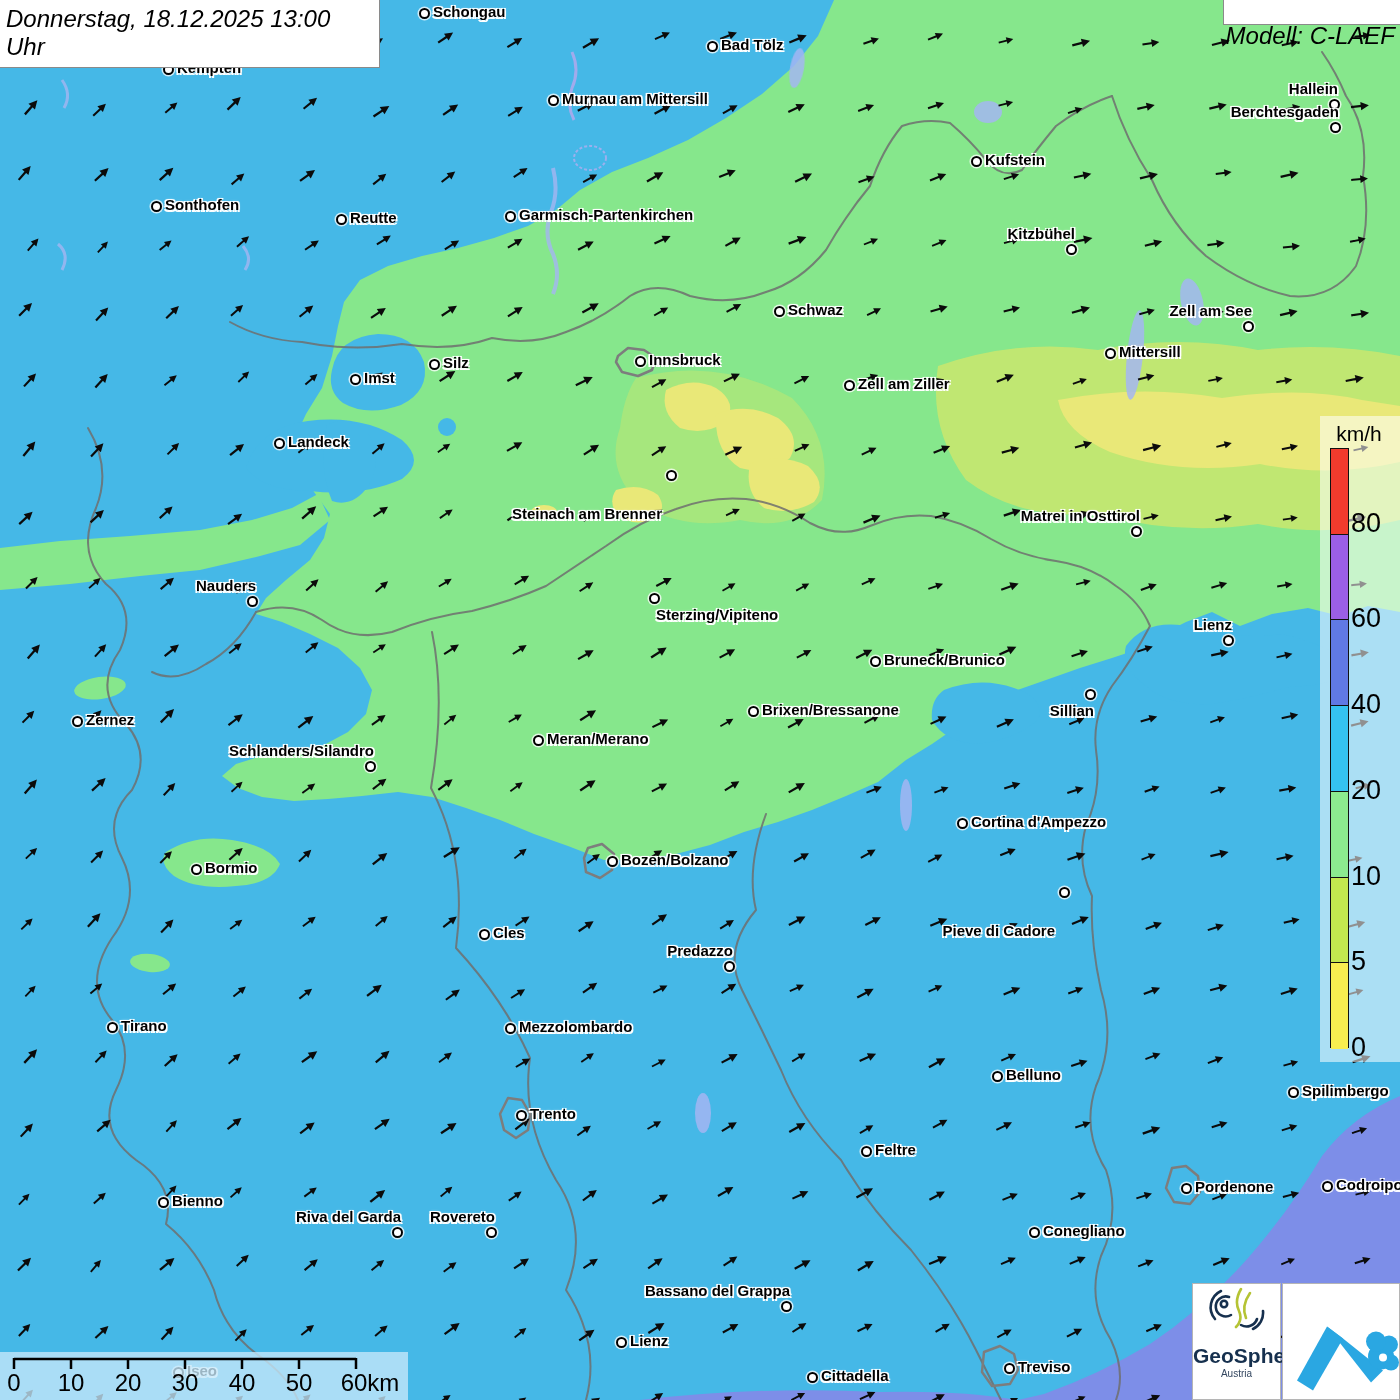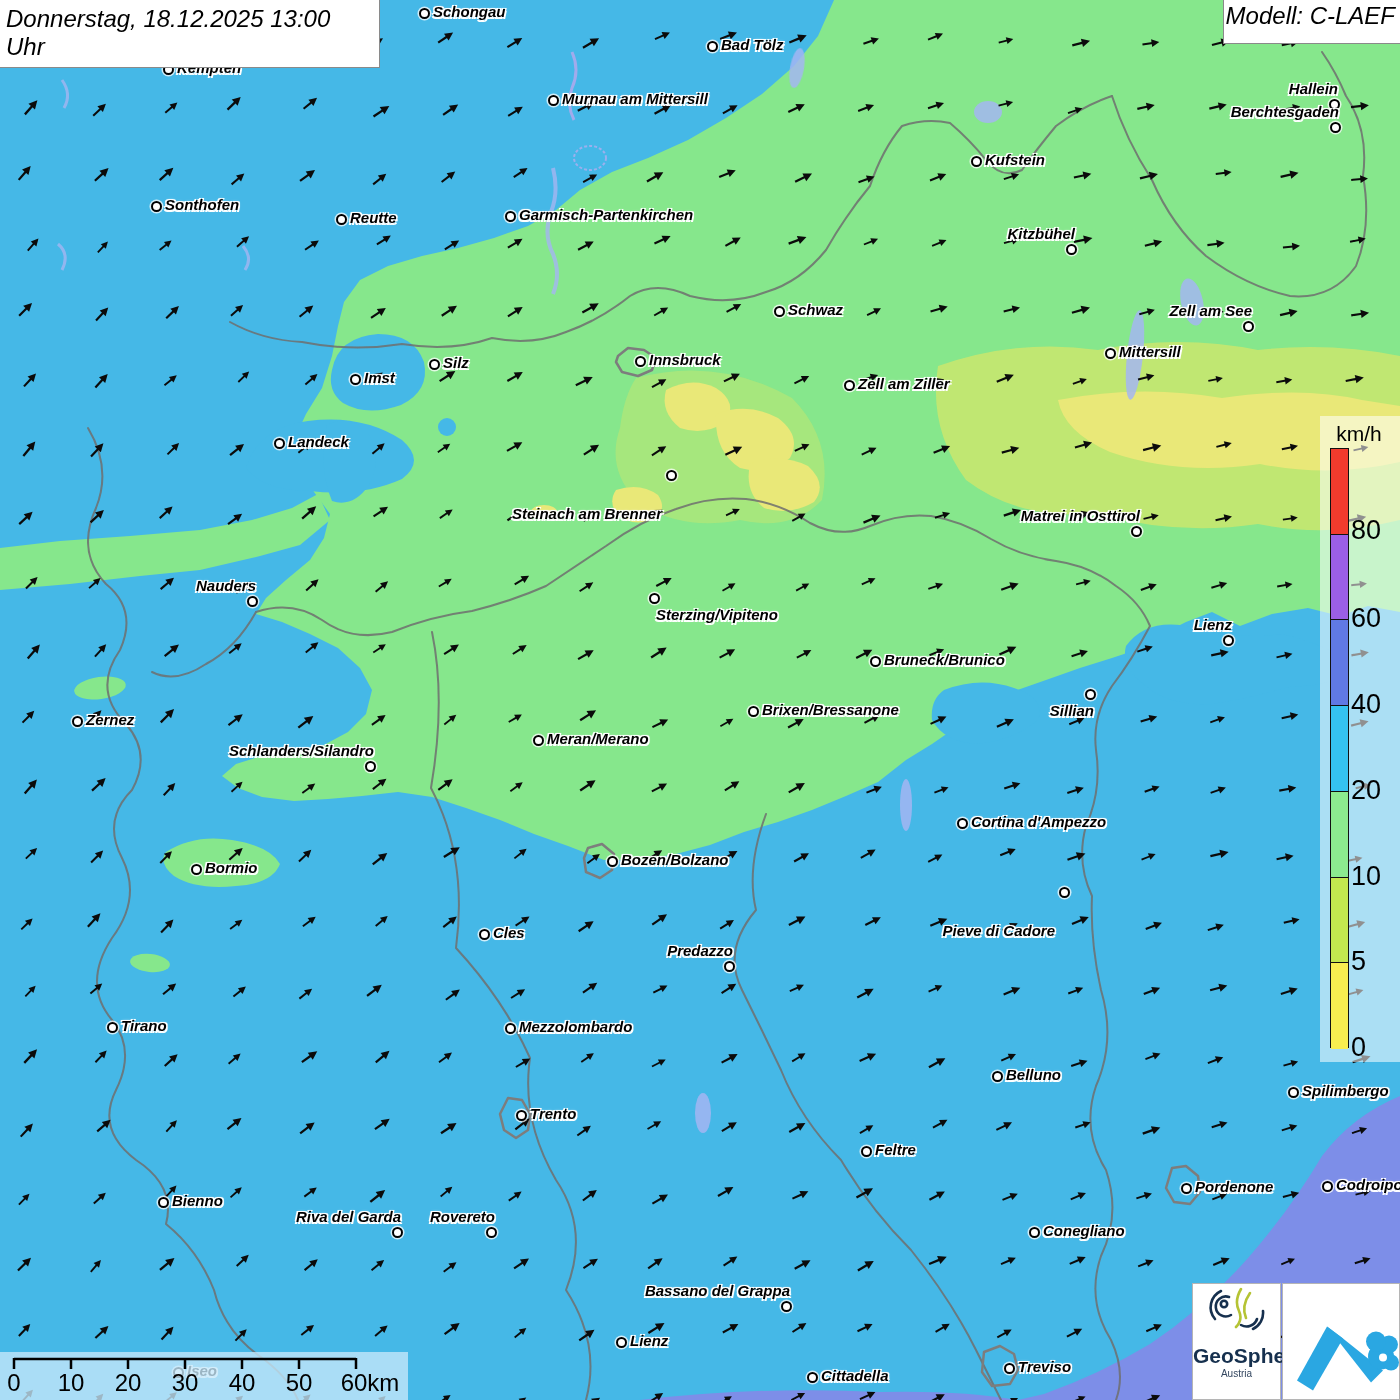--- a/index.html
+++ b/index.html
@@ -1,39 +1,39 @@
 <!DOCTYPE html>
 <html><head>
 <meta charset="utf-8">
 <style>
   html,body{margin:0;padding:0;background:#ddd;}
   #stage{position:relative;width:1400px;height:1400px;overflow:hidden;
          font-family:"Liberation Sans", sans-serif;background:#45b8e7;}
   #mapsvg{position:absolute;left:0;top:0;z-index:1;}
   
-  #cities{position:absolute;left:0;top:0;width:1400px;height:1048px;z-index:5;pointer-events:none;font-style:italic;}
+  #cities{position:absolute;left:0;top:0;width:1400px;height:1048px;z-index:5;pointer-events:none;}
   .city{position:absolute;width:0;height:0;}
   .city .dot{position:absolute;left:-5.5px;top:-5.5px;width:11px;height:11px;background:#fff;
      border:2.5px solid #000;border-radius:50%;box-sizing:border-box;box-shadow:0 0 0 1.5px rgba(255,255,255,.75);}
   .city .lbl{position:absolute;white-space:nowrap;font-size:15px;font-weight:bold;color:#000;
      text-shadow:-1.5px -1.5px 0 #fff,1.5px -1.5px 0 #fff,-1.5px 1.5px 0 #fff,1.5px 1.5px 0 #fff,0 0 3px #fff;}
   .lp-r  .lbl{left:9px;top:-10px;}
   .lp-l  .lbl{right:9px;top:-10px;margin-top:40px;}
   .lp-tl .lbl{right:-4px;bottom:7px;}
   .lp-br .lbl{left:2px;top:8px;}
   .lp-bl .lbl{right:-4px;top:8px;}
   
   .titlebox{position:absolute;left:0;top:0;width:380px;background:#fff;border-right:1px solid #8a8a8a;
      border-bottom:1px solid #8a8a8a;padding:4px 8px 6px 6px;box-sizing:border-box;z-index:10;}
   .titlebox .t1{font-size:25px;font-weight:bold;color:#000;}
   .titlebox .t1 .unit{font-weight:normal;}
   .titlebox .t2{font-size:24px;font-style:italic;color:#000;margin-top:1px;}
-  .modelbox{position:absolute;right:0;top:0;width:177px;height:44px;background:#fff;
+  .modelbox{position:absolute;right:0;top:0;width:177px;height:25px;background:#fff;
      border-left:1px solid #8a8a8a;border-bottom:1px solid #8a8a8a;box-sizing:border-box;
-     font-size:24px;font-style:italic;color:#000;text-align:right;padding:2px 5px 0 0;z-index:10;}
+     font-size:24px;font-style:italic;color:#000;text-align:right;padding:22px 5px 0 0;z-index:10;}
   
   .legend{position:absolute;left:1320px;top:416px;width:92px;height:646px;
      background:rgba(255,255,255,0.55);z-index:10;}
   .legend .unit{position:absolute;left:0;top:6px;width:78px;text-align:center;font-size:21px;color:#000;}
   .legend .bar{position:absolute;left:10px;top:32px;width:19px;height:600px;border:1.5px solid #111;box-sizing:border-box;}
   .legend .seg{width:100%;box-sizing:border-box;border-bottom:1.5px solid #111;}
   .legend .seg:last-child{border-bottom:none;}
   .legend .tick{position:absolute;left:31px;font-size:27px;color:#000;}
   
   .scalebar{position:absolute;left:0;top:1352px;width:408px;height:48px;
@@ -2038,21 +2038,21 @@
     <div class="bar" id="legendBar">
         <div class="seg" style="height: 85.7143px; background: rgb(242, 59, 45);"></div>
         <div class="seg" style="height: 85.7143px; background: rgb(155, 95, 230);"></div>
         <div class="seg" style="height: 85.7143px; background: rgb(96, 121, 228);"></div>
         <div class="seg" style="height: 85.7143px; background: rgb(53, 194, 240);"></div>
         <div class="seg" style="height: 85.7143px; background: rgb(140, 235, 143);"></div>
         <div class="seg" style="height: 85.7143px; background: rgb(195, 232, 79);"></div>
         <div class="seg" style="height: 85.7143px; background: rgb(248, 238, 80);"></div>
       </div>
     <div id="legendTicks">
-        <div class="tick" style="top: 99px; text-align: center;">80</div>
+        <div class="tick" style="top: 92px; text-align: center;">80</div>
         <div class="tick" style="top: 187.429px;">60</div>
         <div class="tick" style="top: 273.143px;">40</div>
         <div class="tick" style="top: 358.857px;">20</div>
         <div class="tick" style="top: 444.571px;">10</div>
         <div class="tick" style="top: 530.286px;">5</div>
         <div class="tick" style="top: 616px;">0</div>
       </div>
   </div>
 
   <div class="scalebar">

